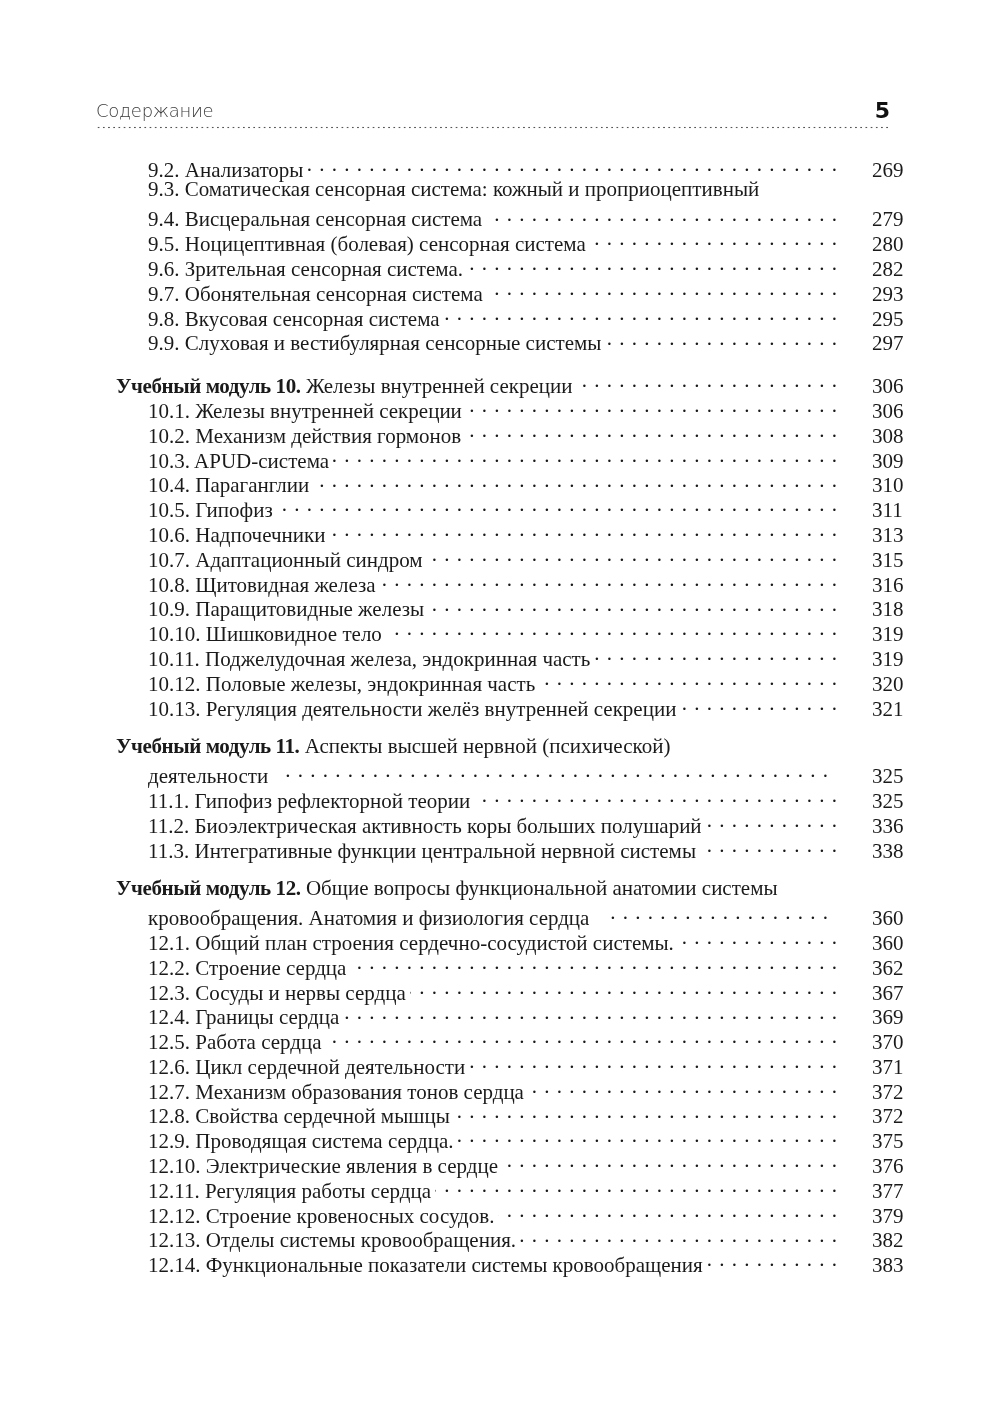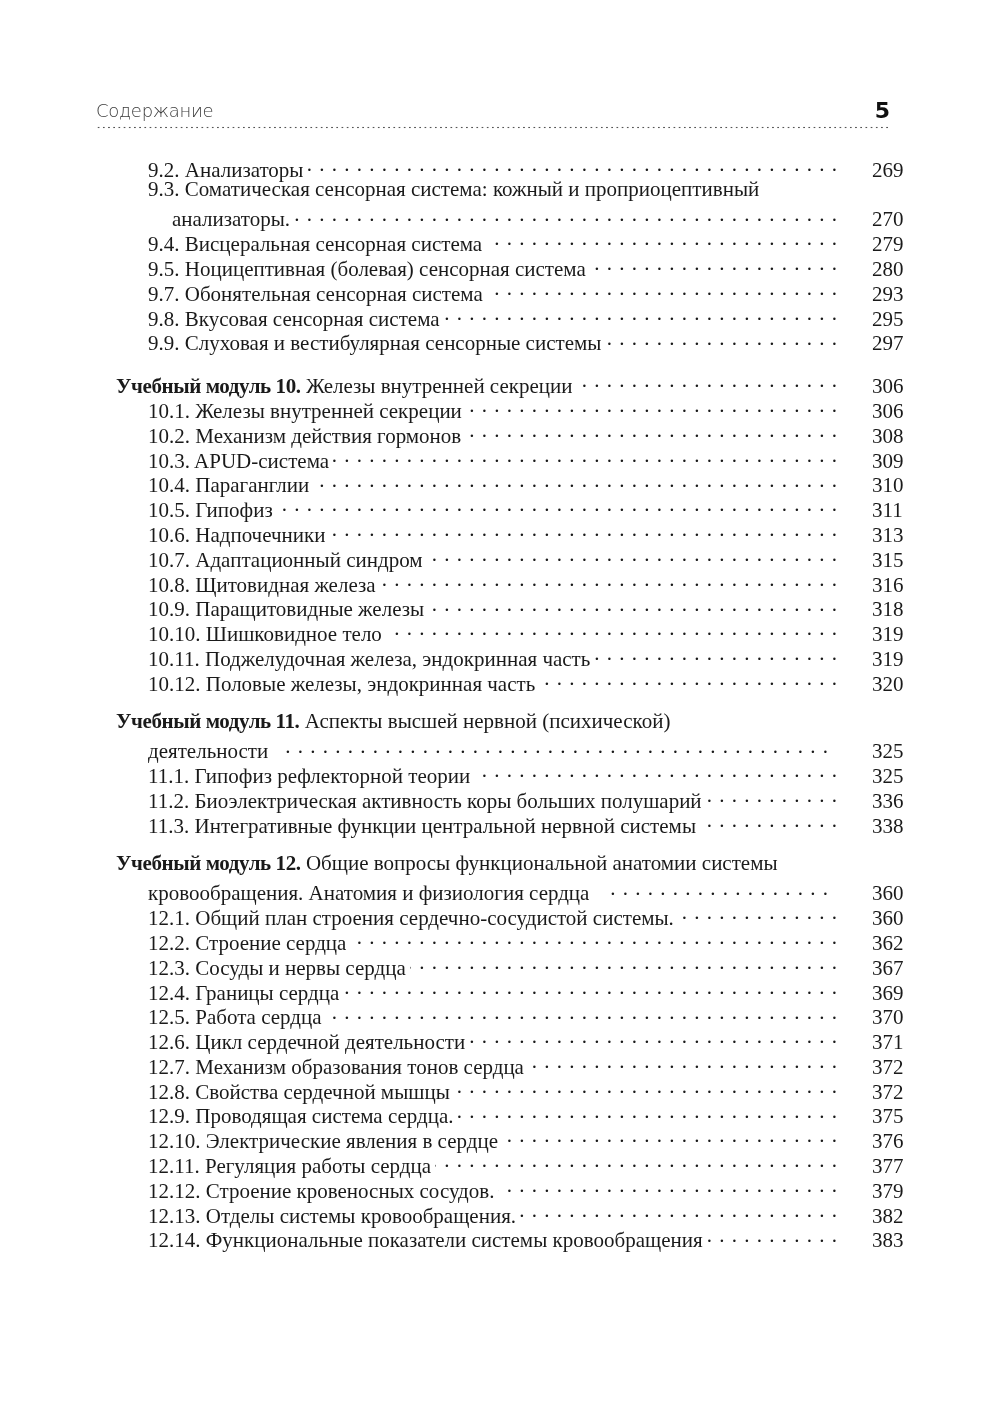--- a/index.html
+++ b/index.html
@@ -60,34 +60,34 @@
 
   <div class="toc" id="toc">
       <div class="line l1">
         <span class="label"><span>9.2.</span> <span>Анализаторы</span></span>
         <span class="leader"></span>
         <span class="pg">269</span>
       </div>
       <div class="line l1">
         <span class="label"><span>9.3.</span> <span>Соматическая сенсорная система: кожный и проприоцептивный</span></span>
       </div>
-      <div class="line l1b">
-        <span class="label"><span>анализаторы.</span></span>
-        <span class="leader"></span>
-        <span class="pg">270</span>
-      </div>
       <div class="line l1">
         <span class="label"><span>9.4.</span> <span>Висцеральная сенсорная система</span></span>
         <span class="leader"></span>
         <span class="pg">279</span>
       </div>
       <div class="line l1">
         <span class="label"><span>9.5.</span> <span>Ноцицептивная (болевая) сенсорная система</span></span>
         <span class="leader"></span>
         <span class="pg">280</span>
+      </div>
+      <div class="line l1">
+        <span class="label"><span>9.6.</span> <span>Зрительная сенсорная система.</span></span>
+        <span class="leader"></span>
+        <span class="pg">282</span>
       </div>
       <div class="line l1">
         <span class="label"><span>9.7.</span> <span>Обонятельная сенсорная система</span></span>
         <span class="leader"></span>
         <span class="pg">293</span>
       </div>
       <div class="line l1">
         <span class="label"><span>9.8.</span> <span>Вкусовая сенсорная система</span></span>
         <span class="leader"></span>
         <span class="pg">295</span>
@@ -155,20 +155,25 @@
       </div>
       <div class="line l1">
         <span class="label"><span>10.11.</span> <span>Поджелудочная железа, эндокринная часть</span></span>
         <span class="leader"></span>
         <span class="pg">319</span>
       </div>
       <div class="line l1">
         <span class="label"><span>10.12.</span> <span>Половые железы, эндокринная часть</span></span>
         <span class="leader"></span>
         <span class="pg">320</span>
+      </div>
+      <div class="line l1">
+        <span class="label"><span>10.13.</span> <span>Регуляция деятельности желёз внутренней секреции</span></span>
+        <span class="leader"></span>
+        <span class="pg">321</span>
       </div>
       <div class="gap"></div>
       <div class="line m">
         <span class="label"><b>Учебный модуль 11.</b> <span>Аспекты высшей нервной (психической)</span></span>
       </div>
       <div class="line mb">
         <span class="label"><span>деятельности</span></span>
         <span class="leader"></span>
         <span class="pg">325</span>
       </div>

